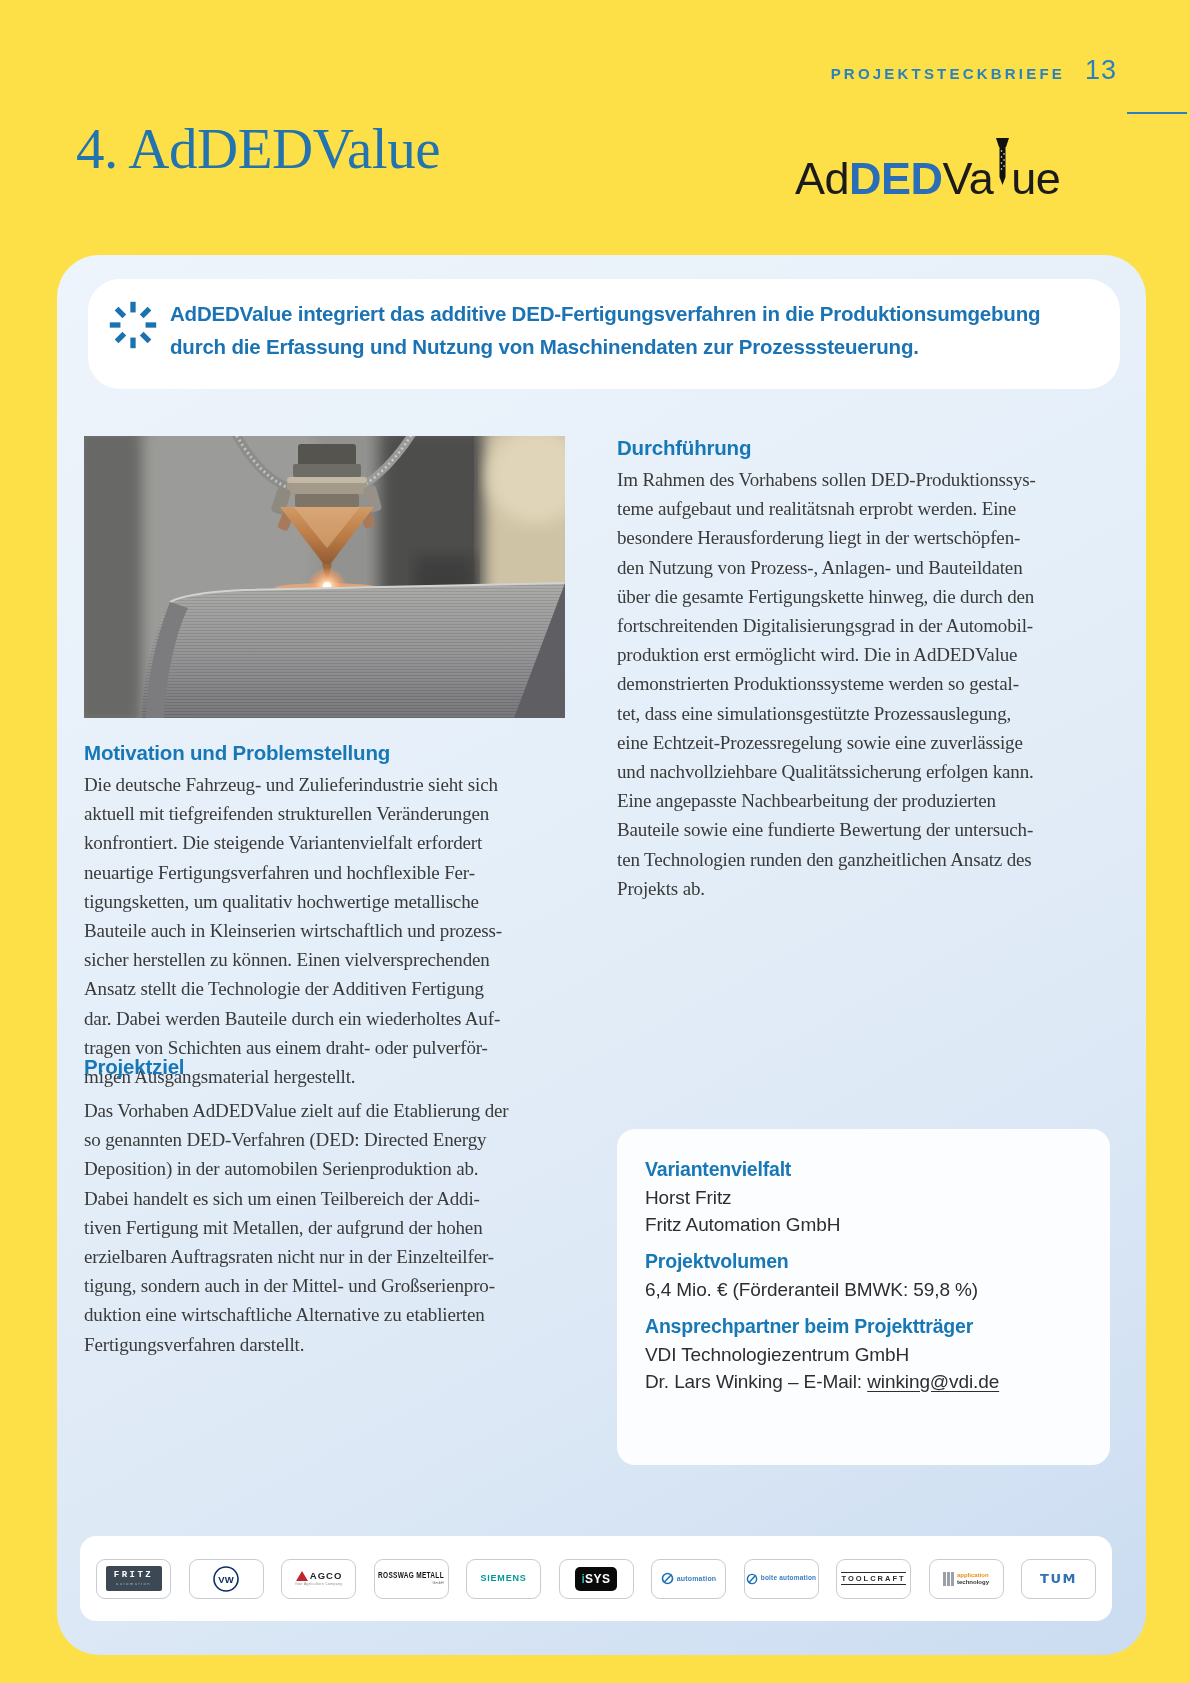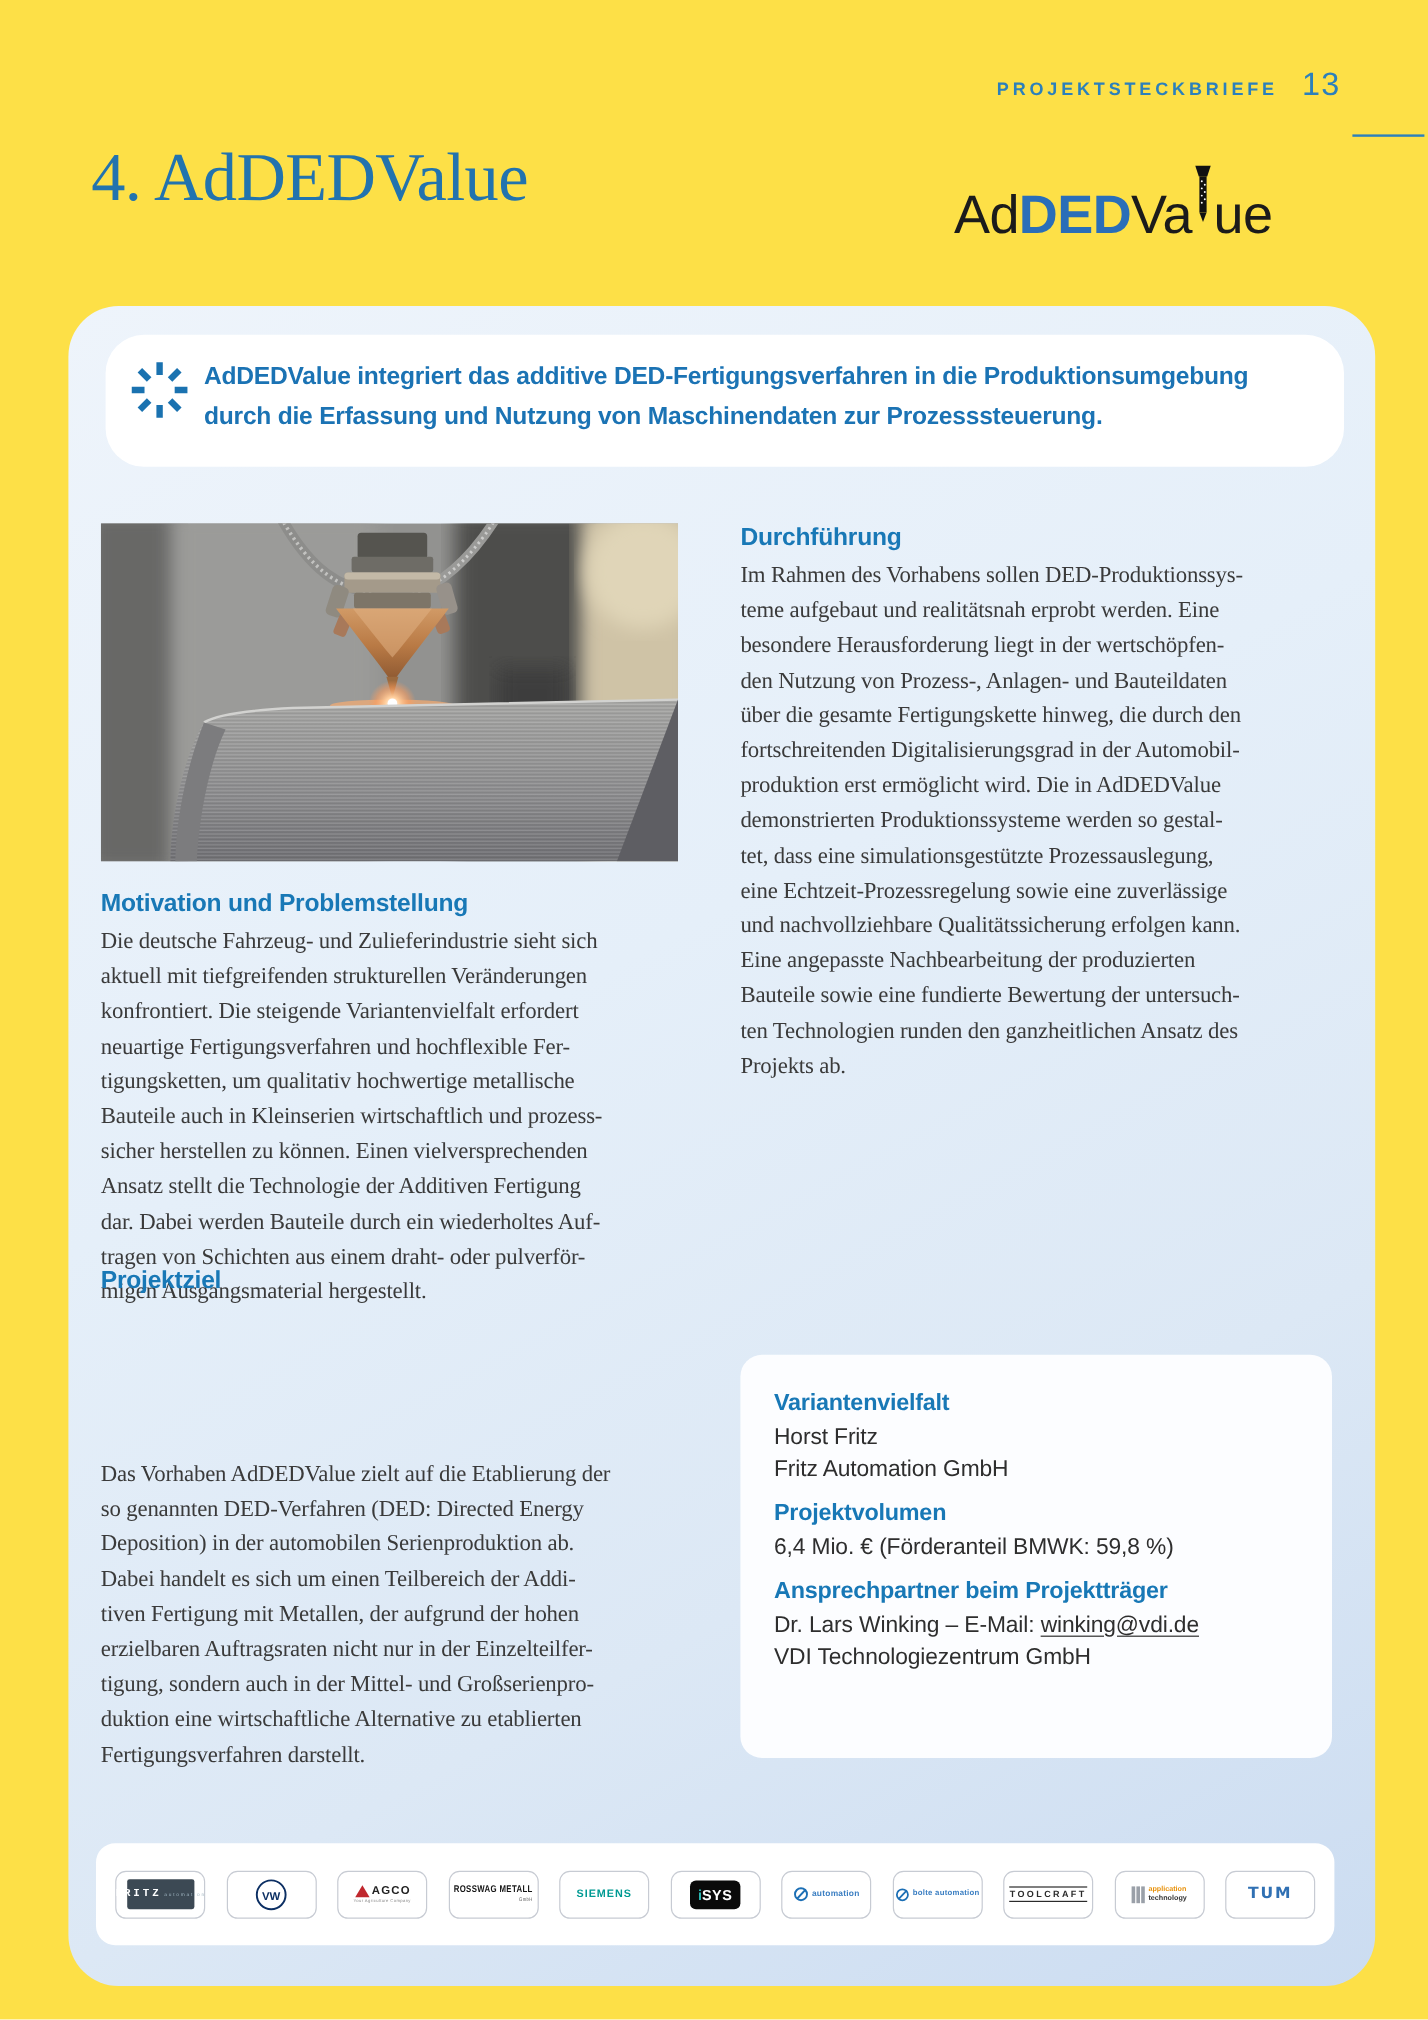--- a/index.html
+++ b/index.html
@@ -47,21 +47,21 @@
   .info-group{margin-bottom:11px;}
   .email-link{color:#2e2e2e;text-decoration:underline;text-underline-offset:3px;}
 
   
   .partner-band{position:absolute;left:80px;top:1536px;width:1032px;height:85px;background:#ffffff;
                 border-radius:16px;display:flex;align-items:center;justify-content:space-between;
                 padding:0 16px;box-sizing:border-box;}
   .tile{width:73px;height:38px;background:#ffffff;border:1.5px solid #c7cbd3;border-radius:9px;
         display:flex;align-items:center;justify-content:center;overflow:hidden;flex:0 0 auto;}
   .tile *{line-height:1;}
-  .t-fritz-inner{background:#3c4954;border-radius:2px;width:56px;height:25px;display:flex;flex-direction:row;
+  .t-fritz-inner{background:#3c4954;border-radius:2px;width:56px;height:25px;display:flex;flex-direction:column;
                  align-items:center;justify-content:center;gap:2px;}
   .t-fritz-label{color:#ffffff;font-size:9px;font-weight:700;letter-spacing:2.5px;font-family:"Liberation Mono",monospace;}
   .t-fritz-sub{color:#9fb4c0;font-size:4px;letter-spacing:1.5px;}
   .t-vw{display:flex;align-items:center;justify-content:center;}
   .t-agco{display:flex;flex-direction:column;align-items:flex-end;}
   .t-agco-row{display:flex;align-items:center;gap:2px;}
   .t-agco-tri{width:0;height:0;border-left:6px solid transparent;border-right:6px solid transparent;
               border-bottom:10px solid #c0272d;}
   .t-agco-label{font-size:9.5px;font-weight:800;color:#222;letter-spacing:1px;}
   .t-agco-sub{font-size:3.5px;color:#8a8a8a;margin-top:1.5px;letter-spacing:0.3px;}
@@ -216,21 +216,21 @@
 neuartige Fertigungsverfahren und hochflexible Fer-
 tigungsketten, um qualitativ hochwertige metallische
 Bauteile auch in Kleinserien wirtschaftlich und prozess-
 sicher herstellen zu können. Einen vielversprechenden
 Ansatz stellt die Technologie der Additiven Fertigung
 dar. Dabei werden Bauteile durch ein wiederholtes Auf-
 tragen von Schichten aus einem draht- oder pulverför-
 migen Ausgangsmaterial hergestellt.</div>
 
   <div class="h-blue" style="left:84px;top:1055px;">Projektziel</div>
-  <div class="serif-para" style="left:84px;top:1214px;">Das Vorhaben AdDEDValue zielt auf die Etablierung der
+  <div class="serif-para" style="left:84px;top:1096px;">Das Vorhaben AdDEDValue zielt auf die Etablierung der
 so genannten DED-Verfahren (DED: Directed Energy
 Deposition) in der automobilen Serienproduktion ab.
 Dabei handelt es sich um einen Teilbereich der Addi-
 tiven Fertigung mit Metallen, der aufgrund der hohen
 erzielbaren Auftragsraten nicht nur in der Einzelteilfer-
 tigung, sondern auch in der Mittel- und Großserienpro-
 duktion eine wirtschaftliche Alternative zu etablierten
 Fertigungsverfahren darstellt.</div>
 
   <div class="h-blue" style="left:617px;top:436px;">Durchführung</div>
@@ -255,22 +255,22 @@
       <div class="info-label">Variantenvielfalt</div>
       <div class="info-value">Horst Fritz</div>
       <div class="info-value">Fritz Automation GmbH</div>
     </div>
     <div class="info-group">
       <div class="info-label">Projektvolumen</div>
       <div class="info-value">6,4 Mio. € (Förderanteil BMWK: 59,8 %)</div>
     </div>
     <div class="info-group">
       <div class="info-label">Ansprechpartner beim Projektträger</div>
+      <div class="info-value">VDI Technologiezentrum GmbH</div>
       <div class="info-value"><span>Dr. Lars Winking – E-Mail: </span><a href="#" class="email-link">winking@vdi.de</a></div>
-      <div class="info-value">VDI Technologiezentrum GmbH</div>
     </div>
   </div>
 
   <div class="partner-band">
 
     <div class="tile">
       <div class="t-fritz-inner">
         <span class="t-fritz-label">FRITZ</span>
         <span class="t-fritz-sub">automation</span>
       </div>

